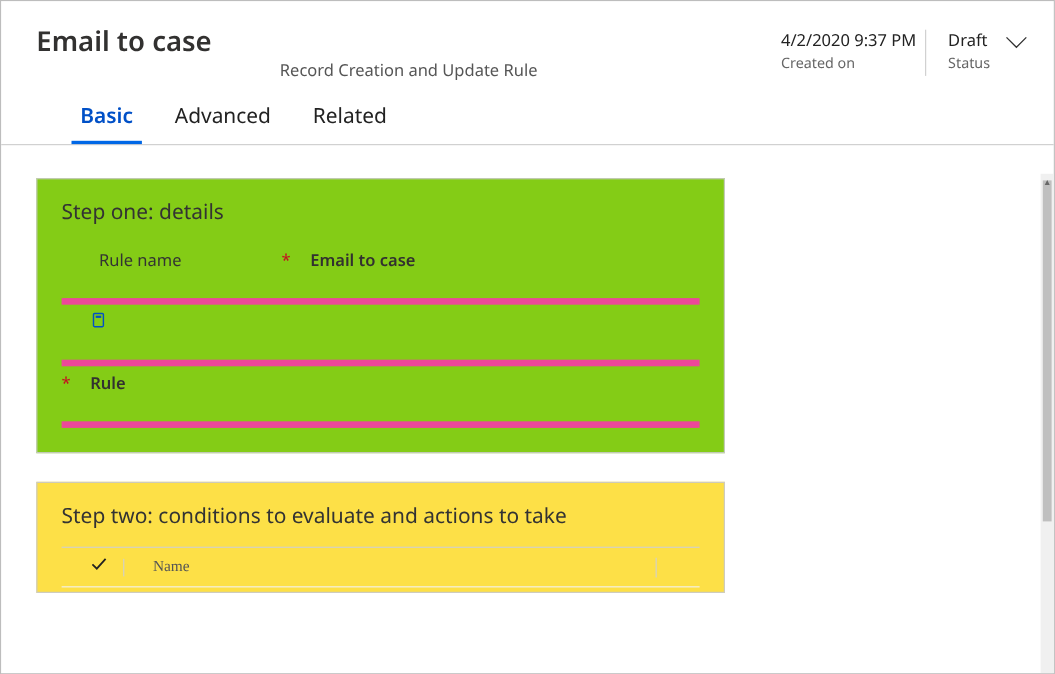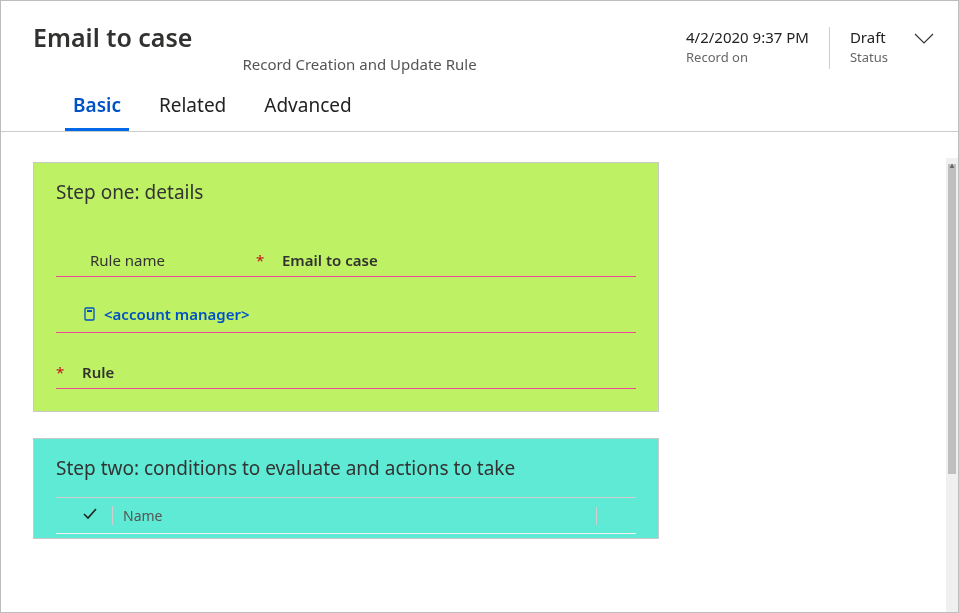--- a/index.html
+++ b/index.html
@@ -3,79 +3,79 @@
   <meta charset="utf-8">
   <style>
     * { margin: 0; padding: 0; box-sizing: border-box; font-family: "Segoe UI", system-ui, -apple-system, sans-serif; }
     body { background: #fff; color: #323130; width: 959px; height: 613px; overflow: hidden; position: relative; border: 1px solid #bdbdbd; }
 
     .header-bar { display: flex; align-items: flex-start; padding: 22px 24px 0 32px; border-bottom: 1px solid #ccc; }
     .title-group { flex: 1; }
     .page-title { font-size: 25px; font-weight: 600; line-height: 1.15; }
     .page-subtitle { font-size: 15px; color: #555; margin-top: 2px; text-align: center; }
 
-    .meta-group { display: flex; align-items: flex-start; gap: 20px; padding-top: 4px; }
+    .meta-group { display: flex; align-items: flex-start; gap: 8px; padding-top: 4px; }
     .meta-item { display: flex; flex-direction: column; border-left: 1px solid #ccc; padding-left: 20px; min-height: 42px; }
     .meta-item:first-child { border-left: none; padding-left: 0; }
     .meta-value { font-size: 15px; color: #222; }
     .meta-label { font-size: 13px; color: #666; margin-top: 1px; }
     .chevron-wrap { display:flex; align-items:center; padding-top:6px; padding-left:6px; }
 
     .tabs { display: flex; gap: 0; padding: 14px 0 0 32px; }
     .tab { font-size: 19px; color: #222; padding: 4px 8px 10px 8px; margin-right: 22px; cursor: pointer; }
     .tab.active { font-weight: 600; color: #0050c7; border-bottom: 3px solid #0067e6; }
 
     .content-wrapper { position: absolute; top: 157px; left: 0; right: 12px; bottom: 0; overflow: hidden; }
     .scroll-area { padding: 4px 24px 0 32px; height: 100%; }
 
-    .panel { border: 1px solid #c9c9c9; padding: 16px 22px 22px 22px; margin-bottom: 26px; background: #bef264; }
+    .panel { border: 1px solid #c9c9c9; padding: 16px 22px 22px 22px; margin-bottom: 26px; background: #84cc16; }
     .panel-title { font-size: 19px; font-weight: 400; color: #333; margin-bottom: 16px; }
 
-    .field-row { display: flex; align-items: flex-end; border-bottom: 1px solid #ec4899; min-height: 56px; padding: 6px 0; }
+    .field-row { display: flex; align-items: flex-start; border-bottom: 6px solid #ec4899; min-height: 56px; padding: 6px 0; }
     .field-label-col { width: 200px; display: flex; align-items: flex-start; padding-left: 16px; }
     .lock-ic { width:14px; display:inline-block; margin-right:4px; color:#555; }
     .field-label { font-size: 15px; color: #333; max-width:150px; }
     .req-col { width: 22px; color: #c50f1f; font-size: 15px; text-align:left; }
     .field-value-col { flex: 1; font-size: 15px; padding-left: 4px; }
     .field-value-col.bold { font-weight: 600; }
     .lookup-link { color: #0050c7; font-weight: 600; display: inline-flex; align-items: center; gap: 6px; cursor:pointer; }
 
     .toolbar { display:flex; justify-content:flex-end; align-items:center; gap:18px; padding: 6px 18px 12px 0; }
     .tb-btn { display:inline-flex; align-items:center; gap:8px; font-size:15px; color:#222; cursor:pointer; }
 
     .grid-head { display:flex; align-items:center; border-top:1px solid #cfcfcf; padding:8px 0 8px 26px; color:#555; font-size:14px; border-bottom:1px solid #f3f3f3; }
     .grid-head .check { width:30px; }
-    .namecol-divider { border-left:1px solid #cfcfcf; padding-left:10px; flex:1; }
+    .namecol-divider { border-left:1px solid #cfcfcf; padding-left:26px; flex:1;font-family:Liberation Serif, serif; }
     .namecol-right-div { width:40px; border-left:1px solid #cfcfcf; height:18px;}
 
     .scrollbar { position:absolute; right:0; top:157px; width:12px; bottom:0; background:#f0f0f0; }
     .scrollbar .thumb { position:absolute; left:2px; right:2px; top:6px; height:310px; background:#bfbfbf; }
     .scrollup { position:absolute; right:0; top:157px; width:12px; height:12px; display:flex; align-items:center; justify-content:center; color:#666; font-size:9px;}
 
-    .panel-two { border:1px solid #c9c9c9; padding: 16px 22px 4px 22px; background:#5eead4; }
+    .panel-two { border:1px solid #c9c9c9; padding: 16px 22px 4px 22px; background:#fde047; }
   </style>
 </head>
 <body>
 
 <div class="header-bar">
   <div class="title-group">
     <div class="page-title">Email to case</div>
     <div class="page-subtitle">Record Creation and Update Rule</div>
 
     <div class="tabs">
       <div class="tab active">Basic</div>
+      <div class="tab">Advanced</div>
       <div class="tab">Related</div>
-      <div class="tab">Advanced</div>
     </div>
   </div>
 
   <div class="meta-group">
     <div class="meta-item">
       <span class="meta-value">4/2/2020 9:37 PM</span>
-      <span class="meta-label">Record on</span>
+      <span class="meta-label">Created on</span>
     </div>
     <div class="meta-item">
       <span class="meta-value">Draft</span>
       <span class="meta-label">Status</span>
     </div>
     <div class="chevron-wrap">
       <svg width="20" height="12" viewBox="0 0 20 12">
           <path d="M1 1 L10 10 L19 1" stroke="#333" stroke-width="1.2" fill="none"></path>
         </svg>
     </div>
@@ -98,21 +98,20 @@
       </div>
 
       <div class="field-row">
         <div class="req-col"></div>
         <div class="field-value-col">
           <span class="lookup-link">
             <svg width="16" height="16" viewBox="0 0 16 16">
                 <rect x="3" y="2" width="9" height="12" rx="1" fill="none" stroke="#0050c7" stroke-width="1.3"></rect>
                 <rect x="5" y="4" width="5" height="2" fill="#0050c7"></rect>
               </svg>
-            <span>&lt;account manager&gt;</span>
           </span>
         </div>
       </div>
 
       <div class="field-row">
         <div class="req-col">*</div>
         <div class="field-value-col bold">Rule</div>
       </div>
     </div>
 

